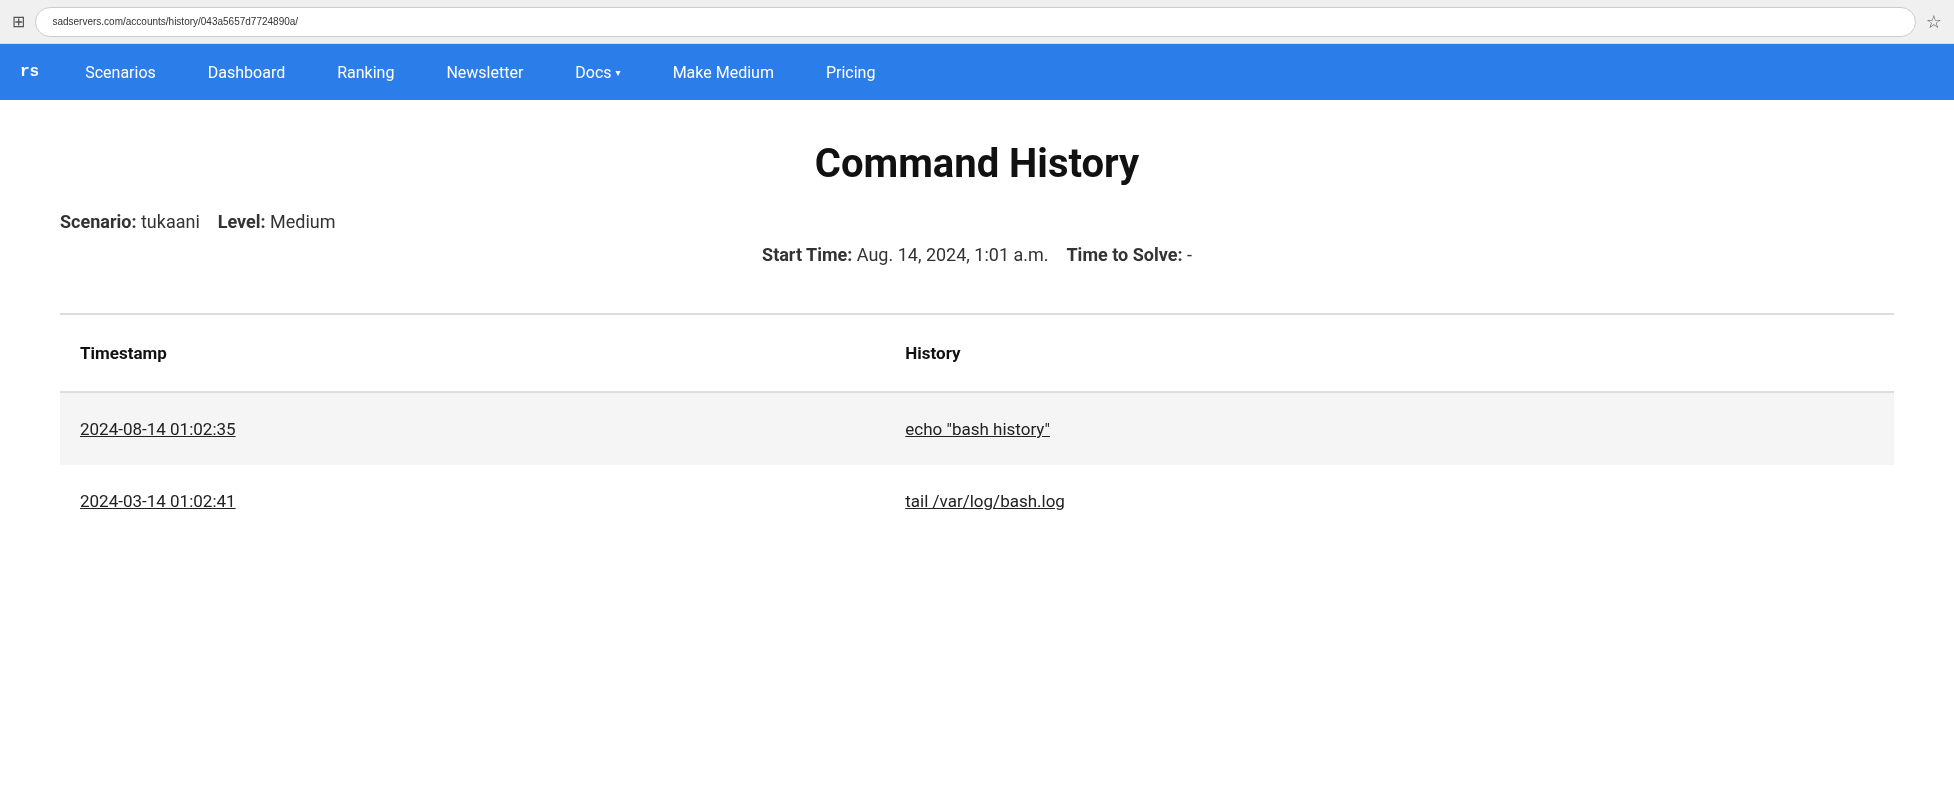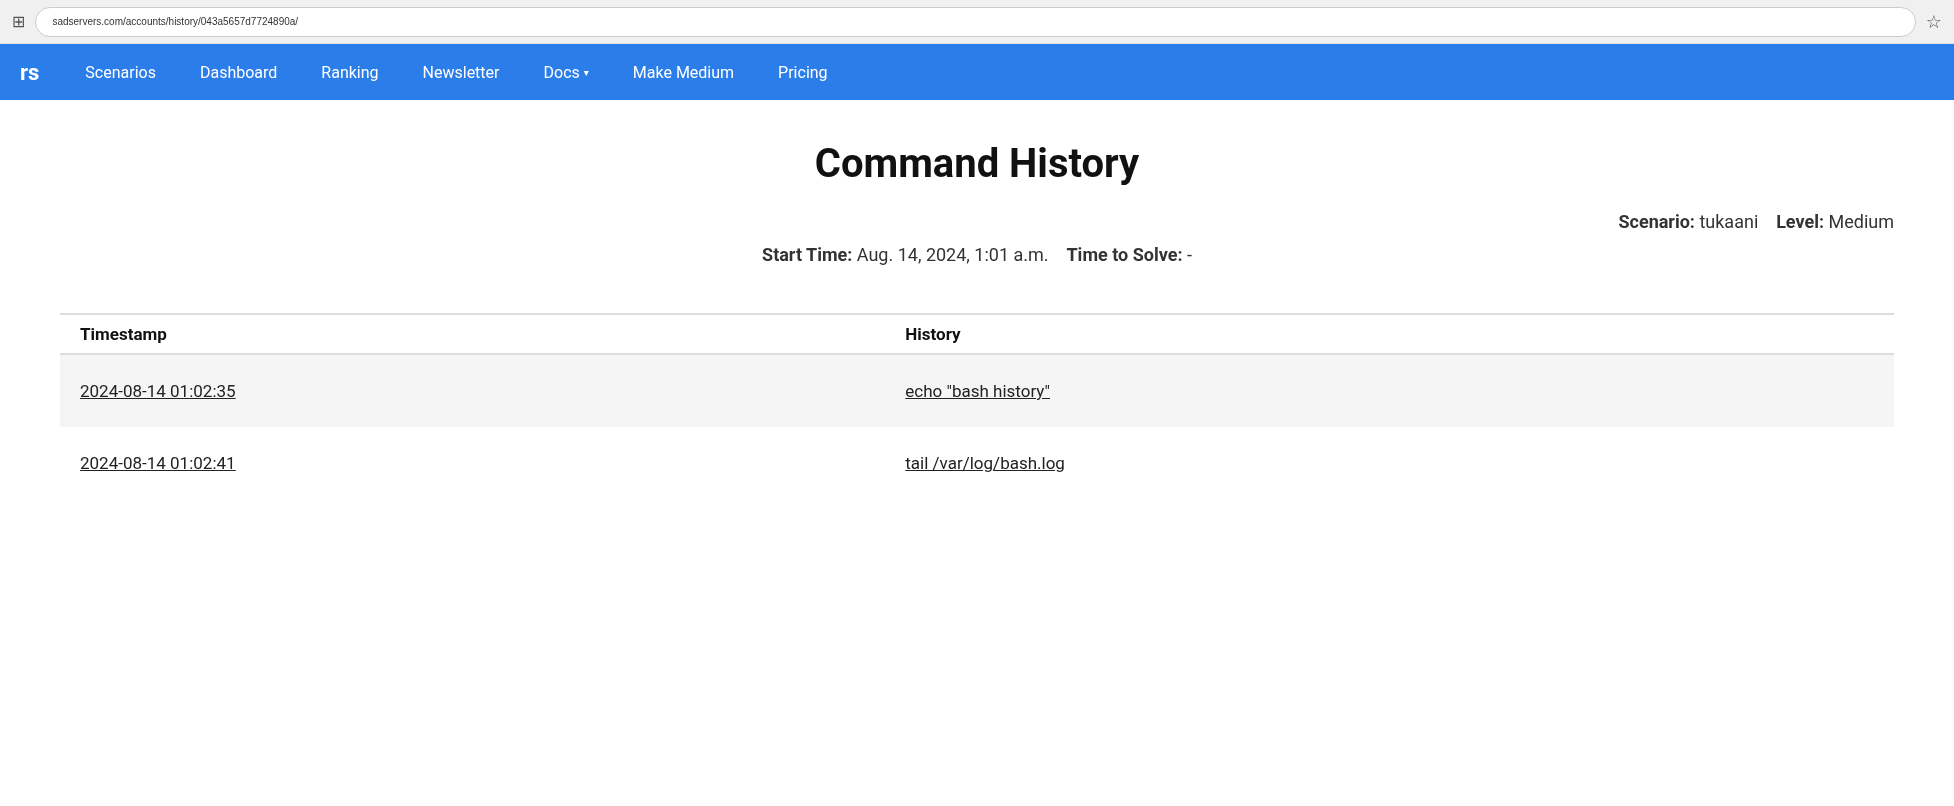--- a/index.html
+++ b/index.html
@@ -55,28 +55,29 @@
       background: #2b7de9;
       display: flex;
       align-items: center;
       padding: 0 20px;
       height: 56px;
     }
 
     .navbar-brand {
       color: #fff;
       font-weight: bold;
-      font-size: 22px;
+      font-size: 16px;
       margin-right: 30px;
       white-space: nowrap;
+      font-family: Liberation Mono, monospace;
     }
 
     .navbar-items {
       display: flex;
-      gap: 12px;
+      gap: 20px;
     }
 
     .navbar-item {
       color: #fff;
       text-decoration: none;
       padding: 8px 16px;
       font-size: 16px;
       cursor: pointer;
       border-radius: 4px;
       white-space: nowrap;
@@ -100,21 +101,21 @@
 
     .page-title {
       text-align: center;
       font-size: 40px;
       font-weight: bold;
       color: #111;
       margin-bottom: 24px;
     }
 
     .meta-row {
-      text-align: right;
+      text-align: left;
       font-size: 18px;
       color: #333;
       margin-bottom: 12px;
     }
 
     .meta-row .label {
       font-weight: bold;
     }
 
     .meta-row-2 {
@@ -135,21 +136,21 @@
       border-collapse: collapse;
       border-top: 2px solid #ddd;
     }
 
     .history-table thead tr {
       border-bottom: 2px solid #ddd;
     }
 
     .history-table th {
       text-align: left;
-      padding: 9px 20px;
+      padding: 28px 20px;
       font-size: 17px;
       font-weight: bold;
       color: #111;
     }
 
     .history-table td {
       padding: 26px 20px;
       font-size: 17px;
       color: #222;
       text-decoration: underline;
@@ -222,19 +223,19 @@
         <th class="col-timestamp">Timestamp</th>
         <th class="col-command">History</th>
       </tr>
     </thead>
     <tbody id="table-body">
     <tr>
           <td>2024-08-14 01:02:35</td>
           <td>echo "bash history"</td>
         </tr>
         <tr>
-          <td>2024-08-14 01:02:41</td>
+          <td>2024-03-14 01:02:41</td>
           <td>tail /var/log/bash.log</td>
         </tr>
       </tbody>
   </table>
 
 </div>
 
 </body></html>

